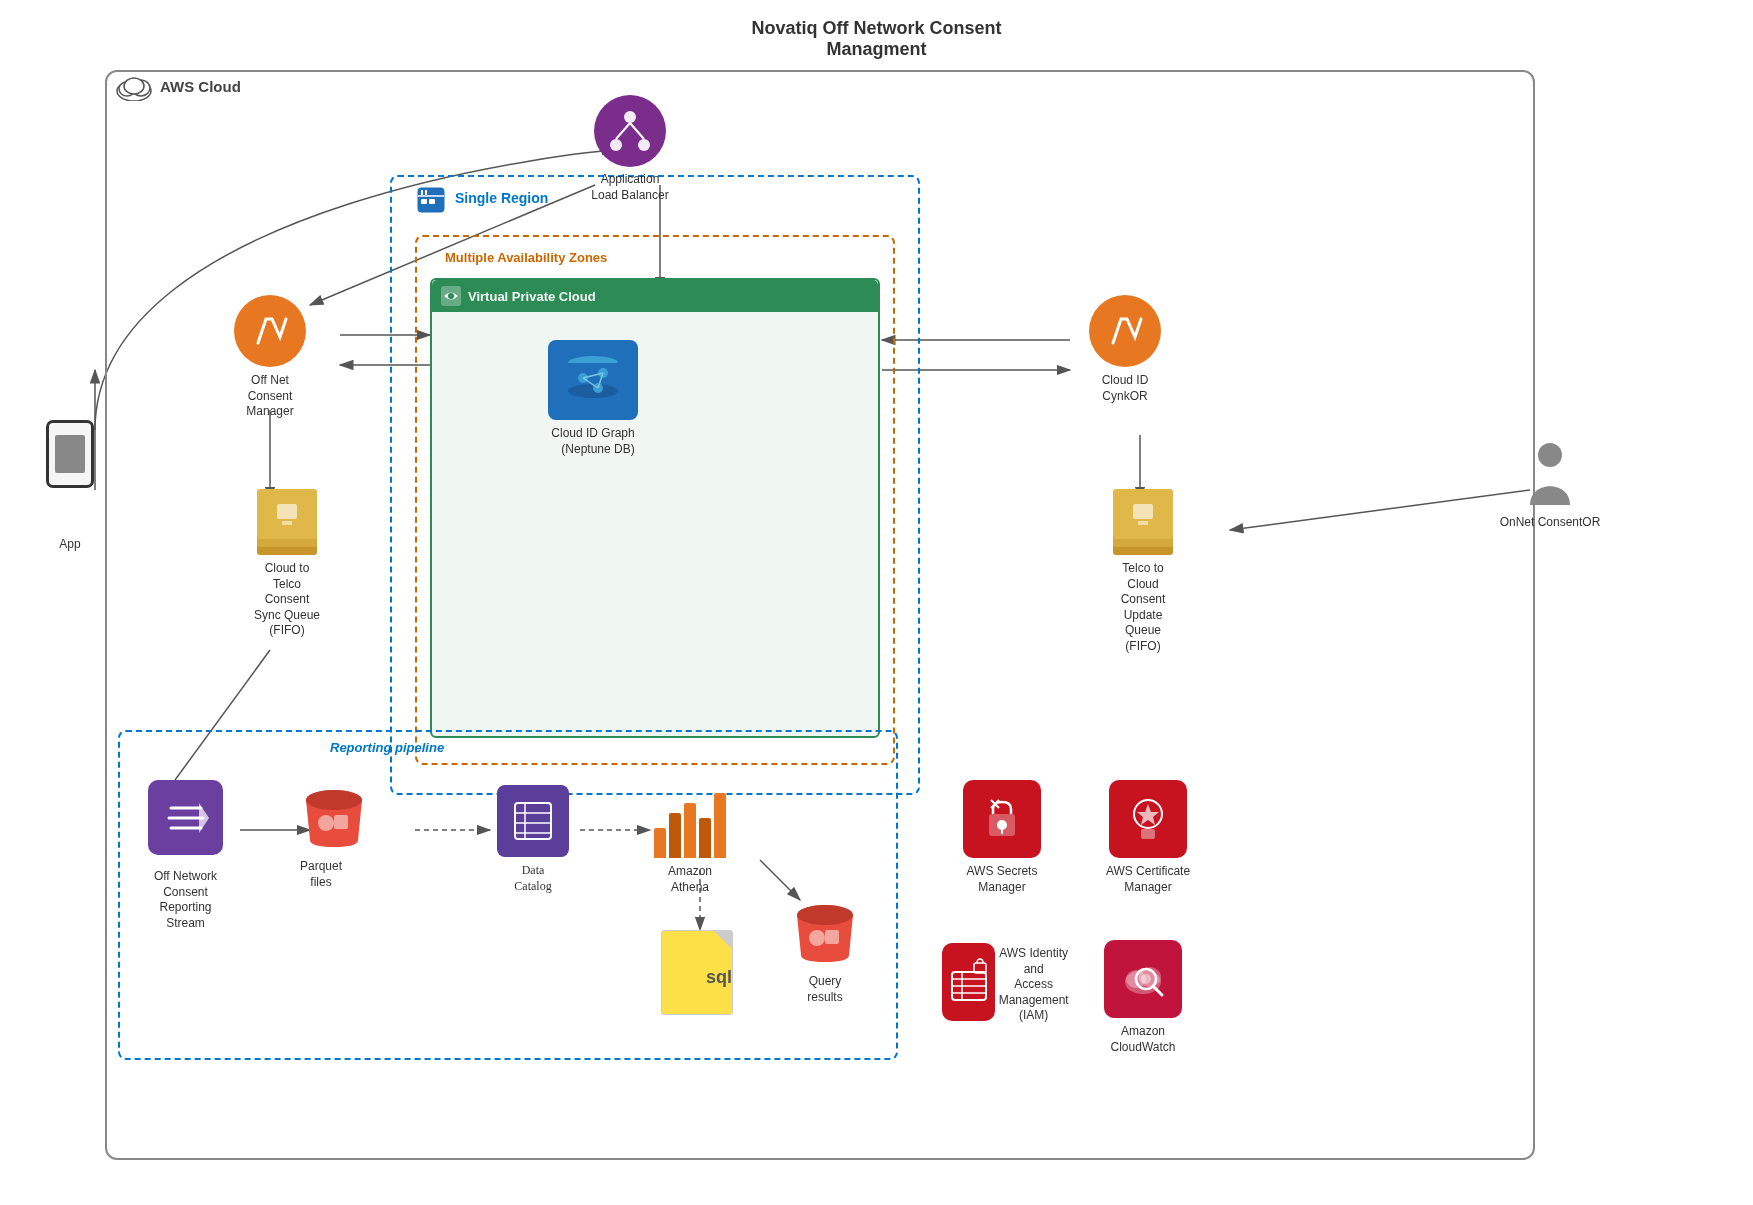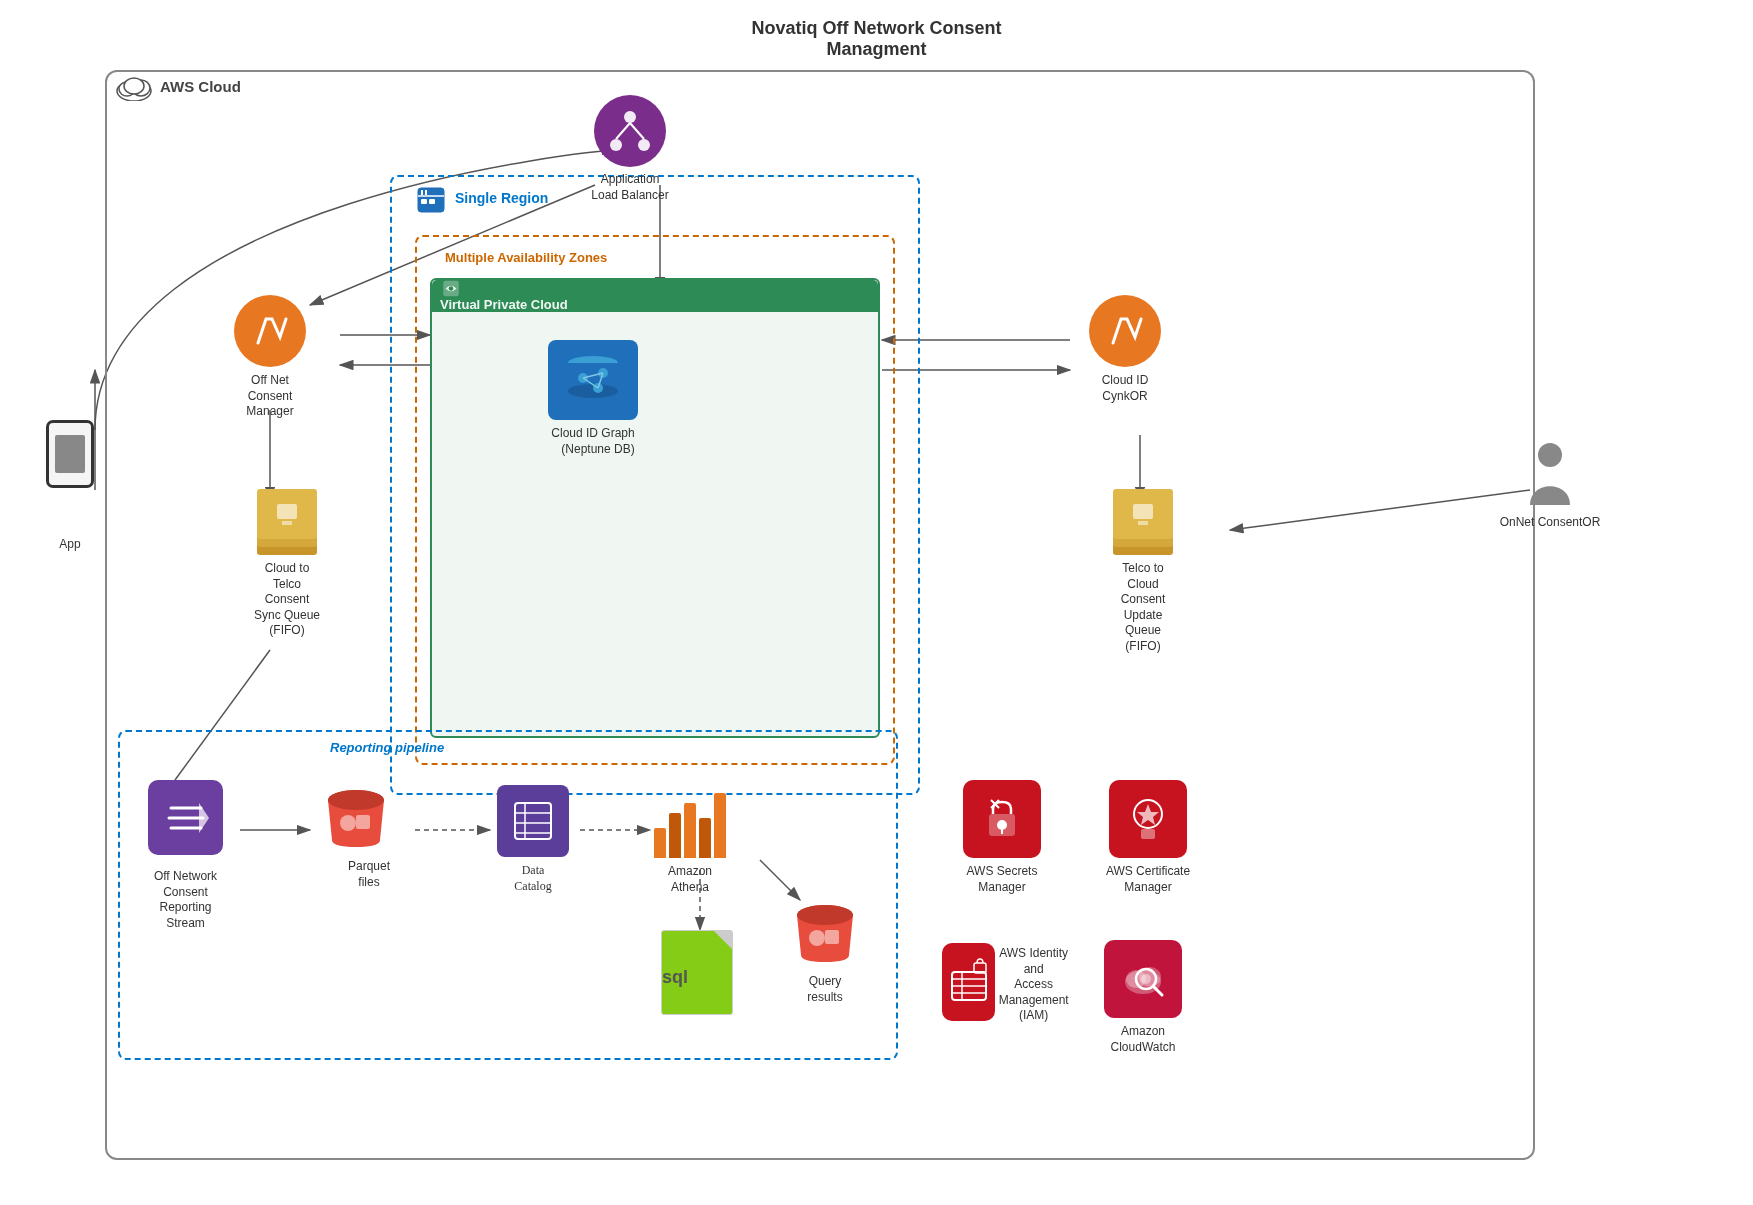--- a/index.html
+++ b/index.html
@@ -151,23 +151,22 @@
 
     .vpc-header {
       position: absolute;
       top: 280px;
       left: 432px;
       width: 446px;
       height: 32px;
       background: #2e8b57;
       border-radius: 5px 5px 0 0;
       display: flex;
-      align-items: flex-start;
+      align-items: center;
       padding-left: 8px;
-      flex-direction: column;
     }
   </style>
 </head>
 <body>
 
 <svg class="arrows" xmlns="http://www.w3.org/2000/svg">
   <defs>
     <marker id="arrowhead" markerWidth="10" markerHeight="7" refX="9" refY="3.5" orient="auto">
       <polygon points="0 0, 10 3.5, 0 7" fill="#555"></polygon>
     </marker>
@@ -363,21 +362,21 @@
 
       <line x1="10" y1="15" x2="40" y2="15" stroke="white" stroke-width="3" stroke-linecap="round"></line>
       <line x1="8" y1="25" x2="42" y2="25" stroke="white" stroke-width="3" stroke-linecap="round"></line>
       <line x1="10" y1="35" x2="40" y2="35" stroke="white" stroke-width="3" stroke-linecap="round"></line>
       <polygon points="38,10 48,25 38,40" fill="white" opacity="0.7"></polygon>
     </svg>
   </div>
   <div class="icon-label">Off Network<br>Consent<br>Reporting<br>Stream</div>
 </div>
 
-<div style="position:absolute;top:785px;left:300px;display:flex;flex-direction:column;align-items:flex-end;width:90px;">
+<div style="position:absolute;top:785px;left:300px;display:flex;flex-direction:column;align-items:flex-start;width:90px;">
   <div style="width:68px;height:68px;">
     <svg width="68" height="68" viewBox="0 0 68 68">
 
       <ellipse cx="34" cy="15" rx="28" ry="10" fill="#c0392b"></ellipse>
       <path d="M6 15 L10 55 Q10 62 34 62 Q58 62 58 55 L62 15 Z" fill="#e74c3c"></path>
       <ellipse cx="34" cy="15" rx="28" ry="10" fill="#c0392b"></ellipse>
 
       <circle cx="26" cy="38" r="8" fill="white" opacity="0.5"></circle>
       <rect x="34" y="30" width="14" height="14" rx="2" fill="white" opacity="0.5"></rect>
     </svg>
@@ -407,21 +406,21 @@
     <div style="width:12px;height:45px;background:#c0580a;border-radius:2px 2px 0 0;"></div>
     <div style="width:12px;height:55px;background:#e87722;border-radius:2px 2px 0 0;"></div>
     <div style="width:12px;height:40px;background:#c0580a;border-radius:2px 2px 0 0;"></div>
     <div style="width:12px;height:65px;background:#e87722;border-radius:2px 2px 0 0;"></div>
   </div>
   <div class="icon-label" style="white-space:pre-line;">Amazon
 Athena</div>
 </div>
 
 <div style="position:absolute;top:930px;left:652px;display:flex;flex-direction:column;align-items:center;width:90px;">
-  <div style="width:72px;height:85px;background:#84cc16;border:1px solid #ccc;border-radius:3px;display:flex;align-items:center;justify-content:flex-start;position:relative;">
+  <div style="width:72px;height:85px;background:#fde047;border:1px solid #ccc;border-radius:3px;display:flex;align-items:center;justify-content:flex-end;position:relative;">
     <div style="position:absolute;top:0;right:0;width:0;height:0;border-top:18px solid #ccc;border-left:18px solid transparent;"></div>
     <span style="font-size:18px;font-weight:bold;color:#555;margin-top:10px;">sql</span>
   </div>
 </div>
 
 <div style="position:absolute;top:900px;left:780px;display:flex;flex-direction:column;align-items:center;width:90px;">
   <div style="width:68px;height:68px;">
     <svg width="68" height="68" viewBox="0 0 68 68">
       <ellipse cx="34" cy="15" rx="28" ry="10" fill="#c0392b"></ellipse>
       <path d="M6 15 L10 55 Q10 62 34 62 Q58 62 58 55 L62 15 Z" fill="#e74c3c"></path>

